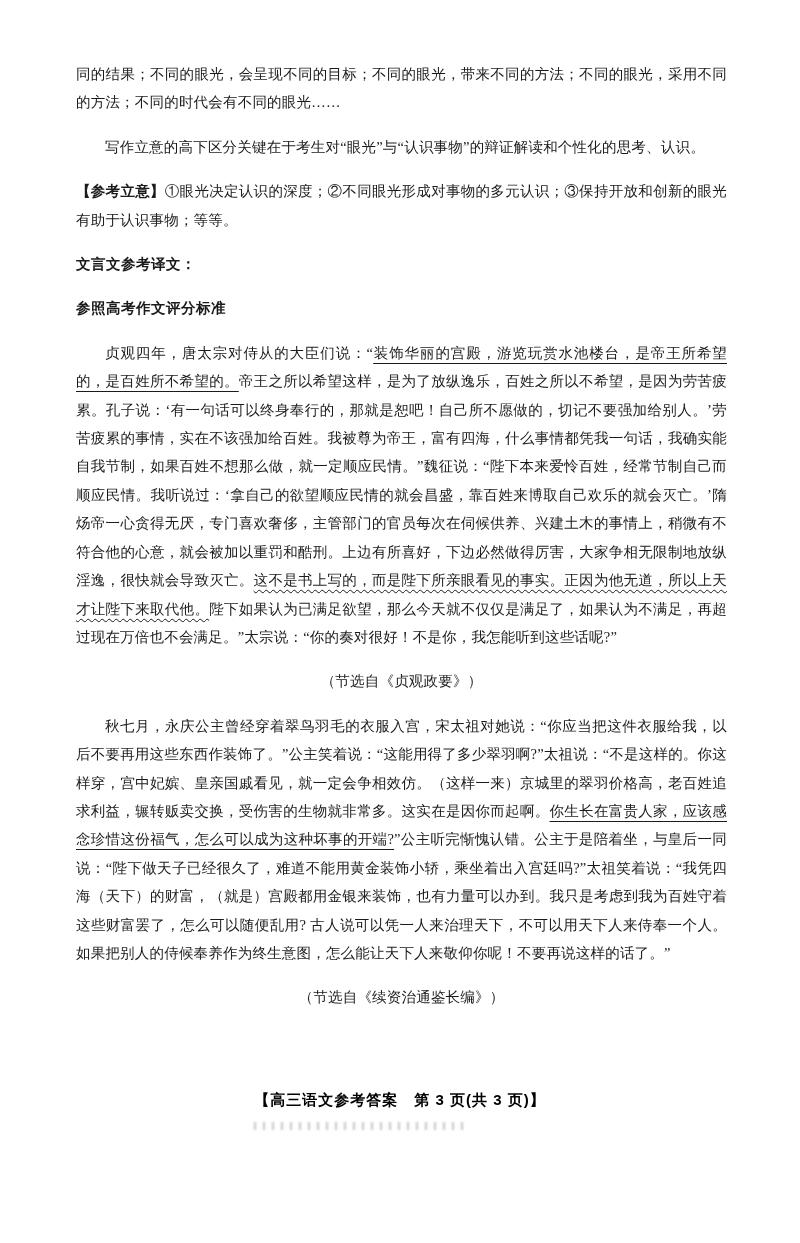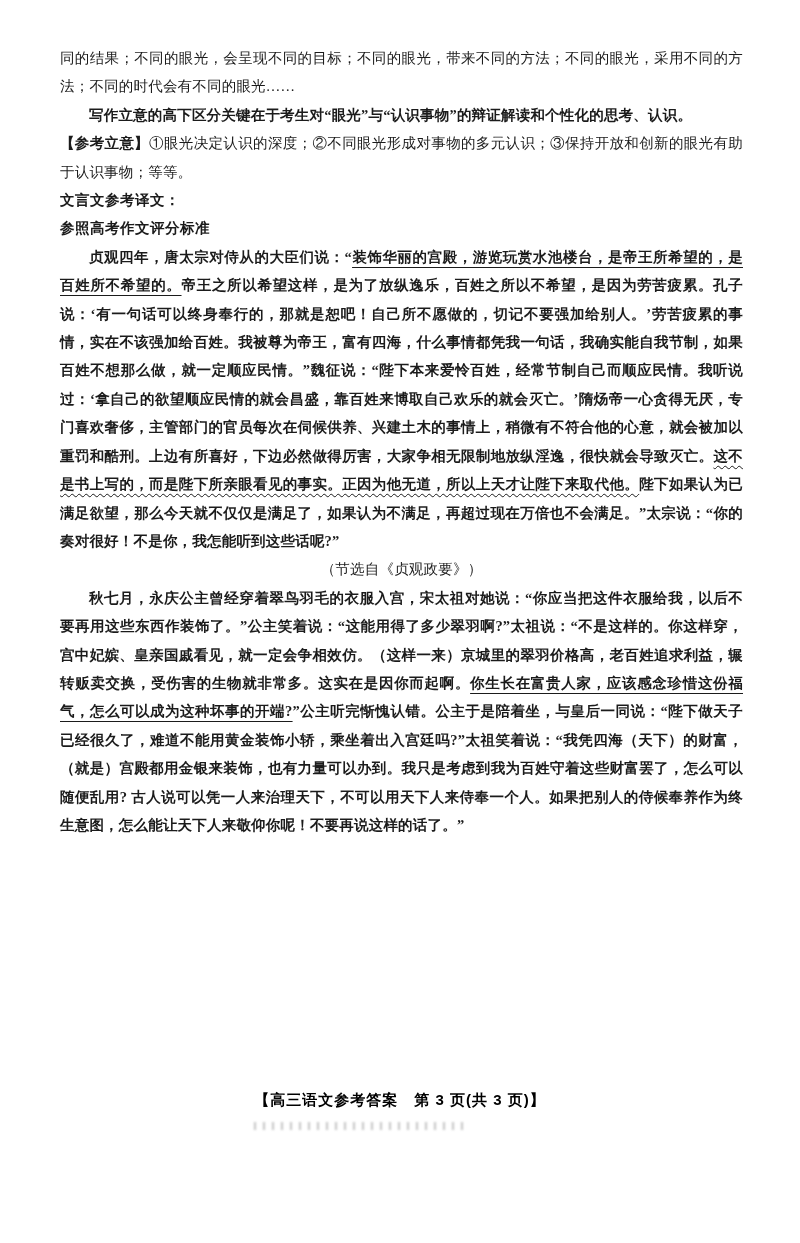--- a/index.html
+++ b/index.html
@@ -23,22 +23,22 @@
     left: 60px;
     right: 57px;
     top: 44px;
     font-size: 14.5px;
     line-height: 28.4px;
     text-align: justify;
     text-justify: inter-ideograph;
     word-break: break-all;
     letter-spacing: 0.2px;
   }
-  .para { margin: 0; }
-  .para.indent { text-indent: 2em; font-weight: bold; }
+  .para { margin: 16px; }
+  .para.indent { text-indent: 2em; }
   .para.bold {
     font-weight: bold;
     font-family: "Liberation Sans", sans-serif;
     letter-spacing: 0.5px;
   }
   .para.right { text-align: center; }
   .bold-run {
     font-weight: bold;
     font-family: "Liberation Sans", sans-serif;
   }
@@ -89,19 +89,20 @@
 
   <div class="doc-body">
       <div class="para"><span>同的结果；不同的眼光，会呈现不同的目标；不同的眼光，带来不同的方法；不同的眼光，采用不同的方法；不同的时代会有不同的眼光……</span></div>
       <div class="para indent"><span>写作立意的高下区分关键在于考生对“眼光”与“认识事物”的辩证解读和个性化的思考、认识。</span></div>
       <div class="para"><span class="bold-run">【参考立意】</span><span>①眼光决定认识的深度；②不同眼光形成对事物的多元认识；③保持开放和创新的眼光有助于认识事物；等等。</span></div>
       <div class="para bold"><span>文言文参考译文：</span></div>
       <div class="para bold"><span>参照高考作文评分标准</span></div>
       <div class="para indent"><span>贞观四年，唐太宗对侍从的大臣们说：“</span><span class="u-line">装饰华丽的宫殿，游览玩赏水池楼台，是帝王所希望的，是百姓所不希望的。</span><span>帝王之所以希望这样，是为了放纵逸乐，百姓之所以不希望，是因为劳苦疲累。孔子说：‘有一句话可以终身奉行的，那就是恕吧！自己所不愿做的，切记不要强加给别人。’劳苦疲累的事情，实在不该强加给百姓。我被尊为帝王，富有四海，什么事情都凭我一句话，我确实能自我节制，如果百姓不想那么做，就一定顺应民情。”魏征说：“陛下本来爱怜百姓，经常节制自己而顺应民情。我听说过：‘拿自己的欲望顺应民情的就会昌盛，靠百姓来博取自己欢乐的就会灭亡。’隋炀帝一心贪得无厌，专门喜欢奢侈，主管部门的官员每次在伺候供养、兴建土木的事情上，稍微有不符合他的心意，就会被加以重罚和酷刑。上边有所喜好，下边必然做得厉害，大家争相无限制地放纵淫逸，很快就会导致灭亡。</span><span class="u-wavy">这不是书上写的，而是陛下所亲眼看见的事实。正因为他无道，所以上天才让陛下来取代他。</span><span>陛下如果认为已满足欲望，那么今天就不仅仅是满足了，如果认为不满足，再超过现在万倍也不会满足。”太宗说：“你的奏对很好！不是你，我怎能听到这些话呢?”</span></div>
       <div class="para right"><span>（节选自《贞观政要》）</span></div>
       <div class="para indent"><span>秋七月，永庆公主曾经穿着翠鸟羽毛的衣服入宫，宋太祖对她说：“你应当把这件衣服给我，以后不要再用这些东西作装饰了。”公主笑着说：“这能用得了多少翠羽啊?”太祖说：“不是这样的。你这样穿，宫中妃嫔、皇亲国戚看见，就一定会争相效仿。（这样一来）京城里的翠羽价格高，老百姓追求利益，辗转贩卖交换，受伤害的生物就非常多。这实在是因你而起啊。</span><span class="u-line">你生长在富贵人家，应该感念珍惜这份福气，怎么可以成为这种坏事的开端?</span><span>”公主听完惭愧认错。公主于是陪着坐，与皇后一同说：“陛下做天子已经很久了，难道不能用黄金装饰小轿，乘坐着出入宫廷吗?”太祖笑着说：“我凭四海（天下）的财富，（就是）宫殿都用金银来装饰，也有力量可以办到。我只是考虑到我为百姓守着这些财富罢了，怎么可以随便乱用? 古人说可以凭一人来治理天下，不可以用天下人来侍奉一个人。如果把别人的侍候奉养作为终生意图，怎么能让天下人来敬仰你呢！不要再说这样的话了。”</span></div>
+      <div class="para right"><span>（节选自《续资治通鉴长编》）</span></div>
     </div>
 
   <div class="footer">【高三语文参考答案　第 3 页(共 3 页)】</div>
 
   <div class="print-artifact"></div>
 
 </div>
 
 </body></html>

